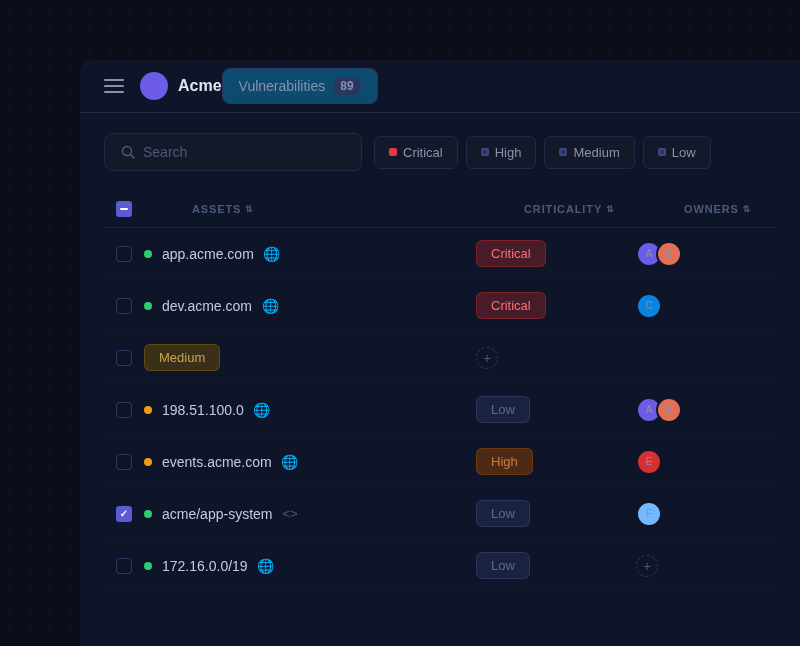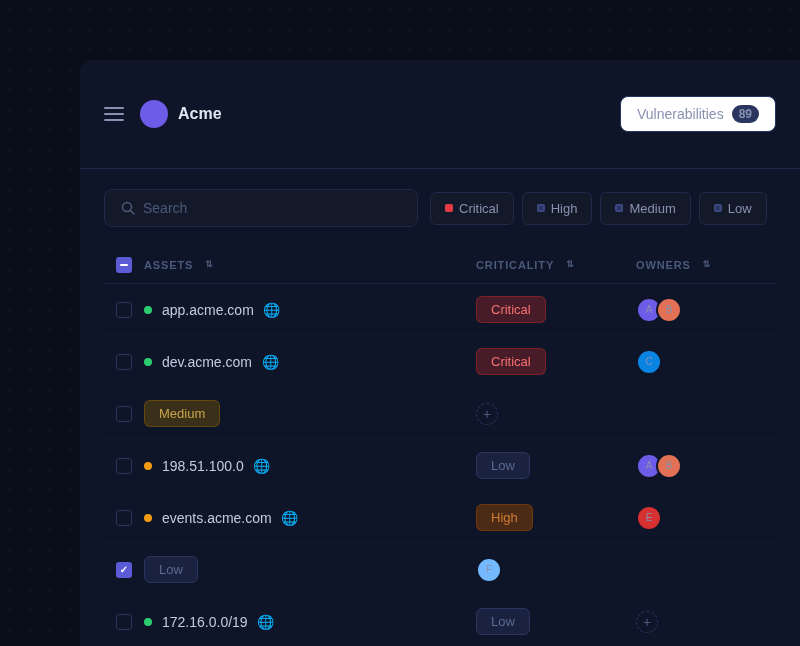--- a/index.html
+++ b/index.html
@@ -32,22 +32,21 @@
       background: #0f1528;
       border-radius: 12px 0 0 0;
       z-index: 1;
       overflow: hidden;
     }
 
     
     .header {
       display: flex;
       align-items: center;
-      justify-content: space-between;
-      padding: 36px 24px;
+      padding: 8px 24px;
       border-bottom: 1px solid #1e2a4a;
     }
 
     .header-left {
       display: flex;
       align-items: center;
       gap: 16px;
     }
 
     .hamburger-icon {
@@ -81,21 +80,21 @@
     .brand-name {
       color: #e0e6f0;
       font-size: 16px;
       font-weight: 600;
     }
 
     .vuln-badge {
       display: flex;
       align-items: center;
       gap: 8px;
-      background: #ffffff;
+      background: #0c4a6e;
       border: 1px solid #2a3560;
       border-radius: 8px;
       padding: 8px 16px;
       cursor: pointer;
     }
 
     .vuln-badge-text {
       color: #8892b0;
       font-size: 14px;
     }
@@ -118,21 +117,21 @@
     }
 
     .search-box {
       display: flex;
       align-items: center;
       gap: 8px;
       background: #131929;
       border: 1px solid #1e2a4a;
       border-radius: 8px;
       padding: 10px 16px;
-      width: 314px;
+      width: 258px;
       cursor: text;
     }
 
     .search-icon-svg {
       color: #4a5a7a;
       flex-shrink: 0;
     }
 
     .search-placeholder {
       color: #4a5a7a;
@@ -207,22 +206,23 @@
       border-radius: 1px;
     }
 
     .th-label {
       color: #4a5a7a;
       font-size: 11px;
       font-weight: 600;
       letter-spacing: 0.08em;
       text-transform: uppercase;
       display: flex;
-      align-items: flex-start;
-      gap: 12px;
+      align-items: center;
+      gap: 4px;
+      margin-left: 48px;
     }
 
     .sort-icon {
       color: #4a5a7a;
       font-size: 9px;
     }
 
     .table-row {
       display: grid;
       grid-template-columns: 40px 1fr 160px 140px;
@@ -529,20 +529,25 @@
         <div class="avatar-group">
           <div class="avatar avatar-e">E</div>
         </div>
       </div>
     </div>
 
     <div class="table-row">
       <div class="row-checkbox">
         <div class="checkbox-checked"></div>
       </div>
+      <div class="row-asset">
+        <div class="status-dot status-green"></div>
+        <span class="asset-name">acme/app-system</span>
+        <span class="asset-icon" style="font-size:13px; color:#4a5a7a;">&lt;&gt;</span>
+      </div>
       <div>
         <span class="criticality-badge badge-low">Low</span>
       </div>
       <div class="owners-cell">
         <div class="avatar-group">
           <div class="avatar avatar-f">F</div>
         </div>
       </div>
     </div>
 

